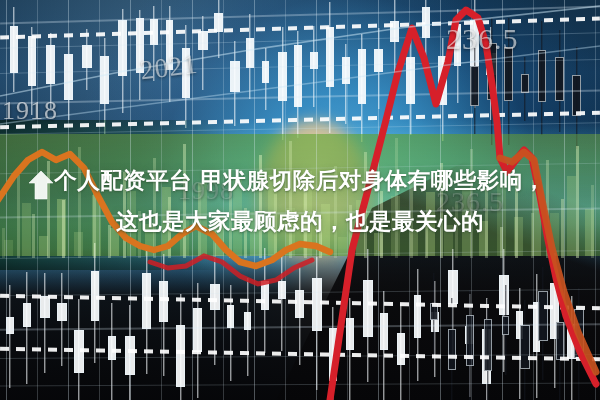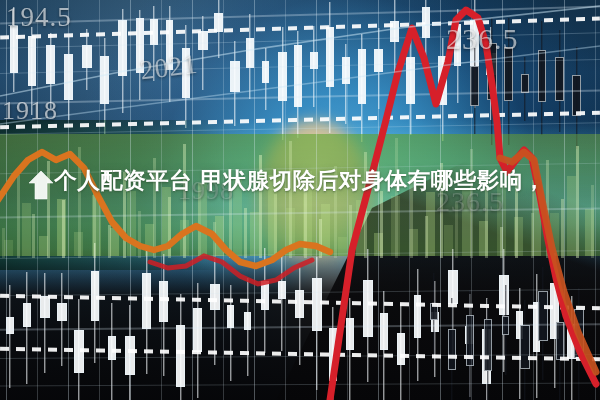--- a/index.html
+++ b/index.html
@@ -588,24 +588,24 @@
     <path d="M 150 262 L 168 268 L 186 266 L 204 256 L 222 262 L 240 276 L 258 284 L 276 280 L 294 268 L 312 260" fill="none" stroke="#cf1f25" stroke-width="5" stroke-linecap="round" opacity="0.85"></path>
 
     <path d="M 0 96 L 120 72 L 250 50 L 400 28 L 600 6" fill="none" stroke="rgba(210,235,250,.5)" stroke-width="1.6"></path>
     <path d="M 0 124 L 150 104 L 320 82 L 470 62 L 600 46" fill="none" stroke="rgba(200,230,248,.4)" stroke-width="1.4"></path>
   </svg>
 
   <svg id="up-arrow" viewBox="0 0 26 30">
     <polygon points="13,1 25,13 19,13 19,29 7,29 7,13 1,13" fill="rgba(255,255,255,.92)" stroke="rgba(255,255,255,.6)" stroke-width="1"></polygon>
   </svg>
 
-  <div class="bignum" id="num-1945">194.5</div>
   <div class="bignum" id="num-1922">1918</div>
   <div class="bignum" id="num-2021">2021</div>
   <div class="bignum" id="num-2365">236.5</div>
   <div class="bignum" id="num-2005">1998</div>
   <div class="bignum" id="num-2365b">236.5</div>
 
   <div id="caption">
     <span class="l1">个人配资平台 甲状腺切除后对身体有哪些影响，</span>
+    <span class="l2">这也是大家最顾虑的，也是最关心的</span>
   </div>
 
 </div>
 
 </body></html>

